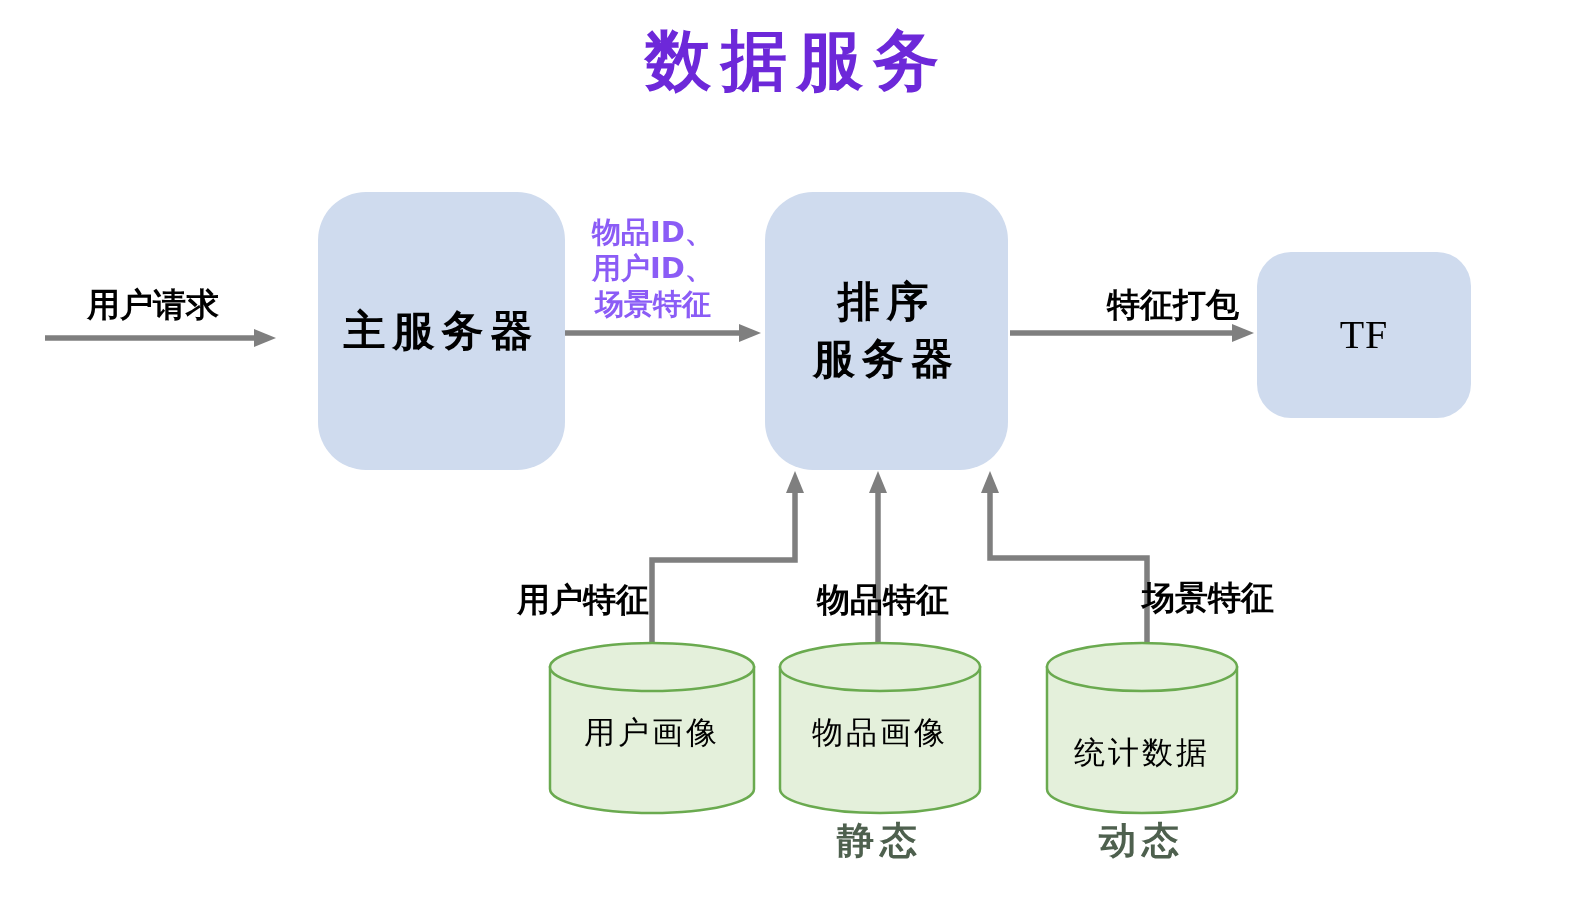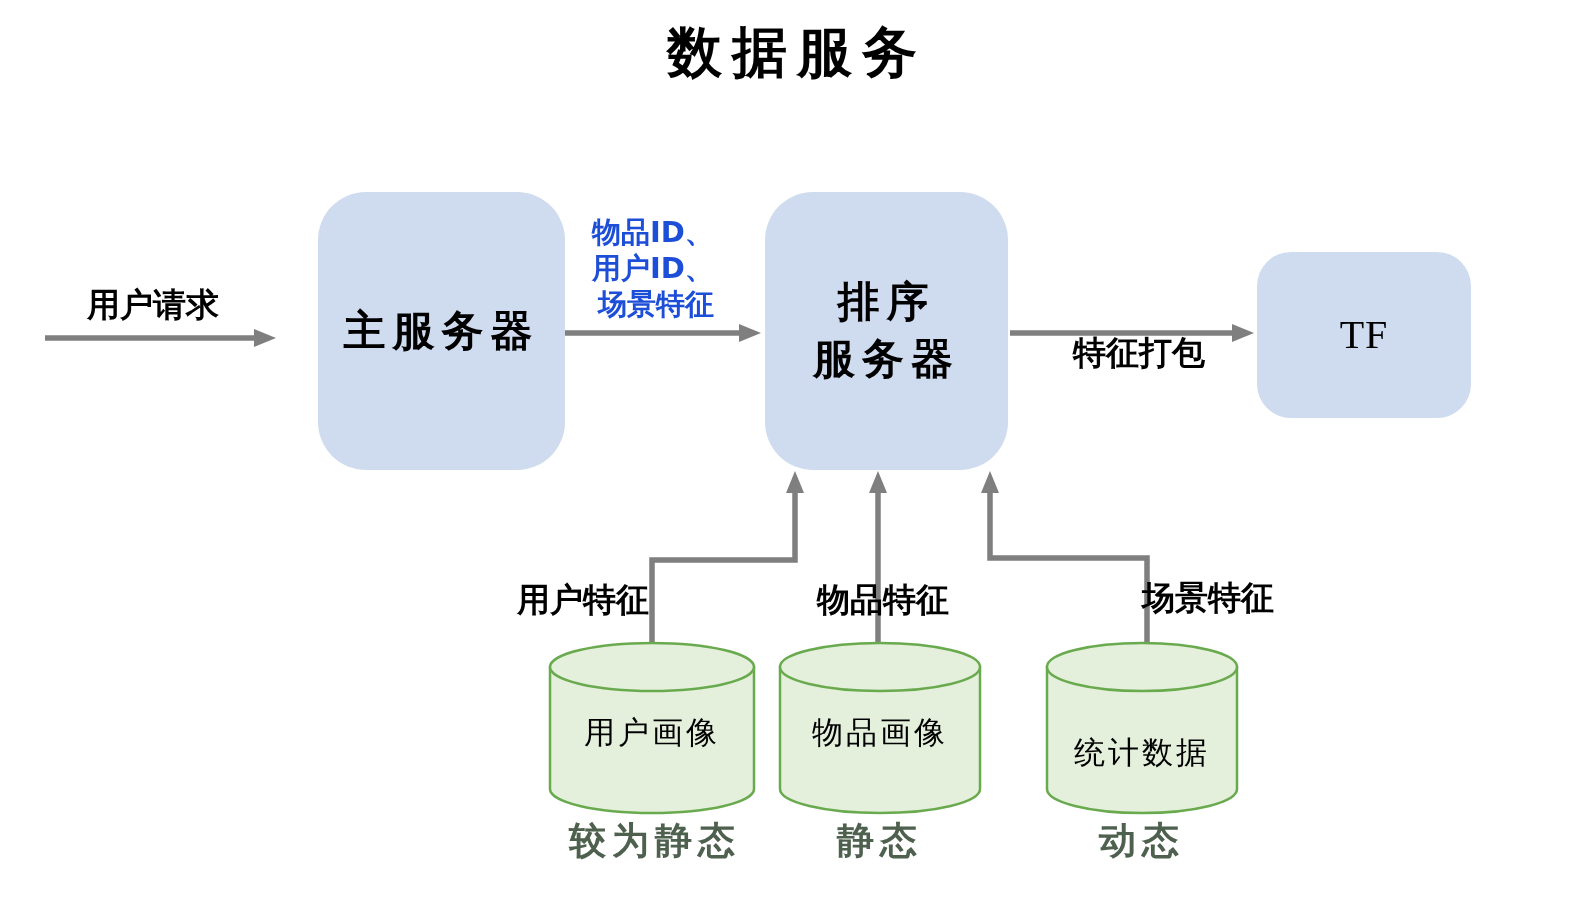--- a/index.html
+++ b/index.html
@@ -5,36 +5,36 @@
   html,body{margin:0;padding:0;background:#ffffff;}
   .canvas{
     position:relative;
     width:1596px;height:897px;
     background:#ffffff;
     font-family:"DejaVu Sans",sans-serif;
     overflow:hidden;
   }
   .title{
     position:absolute;left:797px;top:16px;transform:translateX(-50%);
-    font-size:55px;font-weight:800;color:#000000;letter-spacing:10px;white-space:nowrap;
+    font-size:66px;font-weight:800;color:#6d28d9;letter-spacing:10px;white-space:nowrap;
   }
   .layer{position:absolute;left:0;top:0;width:1596px;height:897px;}
   .conn{stroke:#7f7f7f;stroke-width:5.5;fill:none;stroke-linejoin:miter;}
   .node{
     position:absolute;background:#cfdbee;border-radius:48px;
     display:flex;align-items:center;justify-content:center;
     text-align:center;color:#000;
   }
   .node-label{font-size:42px;font-weight:700;letter-spacing:7px;line-height:1.35;white-space:nowrap;}
   .tf-label{font-family:"Liberation Serif",serif;font-size:40px;font-weight:400;letter-spacing:1px;line-height:1.3;}
   .edge-label{
     position:absolute;transform:translateX(-50%);
     font-size:33px;font-weight:700;color:#000;white-space:nowrap;
   }
-  .edge-label-left{position:absolute;font-size:29px;font-weight:700;color:#1d4ed8;line-height:36px;text-align:right;white-space:nowrap;}
+  .edge-label-left{position:absolute;font-size:29px;font-weight:700;color:#8b5cf6;line-height:36px;text-align:center;white-space:nowrap;}
   .db-label{
     position:absolute;transform:translateX(-50%);
     font-size:31px;font-weight:400;color:#000;letter-spacing:3px;white-space:nowrap;
   }
   .state-label{
     position:absolute;transform:translateX(-50%);
     font-size:37px;font-weight:600;color:#4e604e;letter-spacing:6px;white-space:nowrap;
   }
 </style>
 </head>
@@ -91,27 +91,26 @@
   </div>
 
   <div class="edge-label" style="left:153px;top:283px;">用户请求</div>
 
   <div class="edge-label-left" style="left:592px;top:214px;">
     <div>物品ID、</div>
     <div>用户ID、</div>
     <div>场景特征</div>
   </div>
 
-  <div class="edge-label" style="left:1139px;top:283px;margin-top:48px;">特征打包</div>
+  <div class="edge-label" style="left:1173px;top:283px;">特征打包</div>
 
   <div class="edge-label" style="left:583px;top:578px;">用户特征</div>
   <div class="edge-label" style="left:883px;top:578px;">物品特征</div>
   <div class="edge-label" style="left:1208px;top:576px;">场景特征</div>
 
   <div class="db-label" style="left:652px;top:712px;">用户画像</div>
   <div class="db-label" style="left:880px;top:712px;">物品画像</div>
   <div class="db-label" style="left:1142px;top:712px;margin-top:20px;">统计数据</div>
 
-  <div class="state-label" style="left:655px;top:816px;">较为静态</div>
   <div class="state-label" style="left:880px;top:816px;">静态</div>
   <div class="state-label" style="left:1142px;top:816px;">动态</div>
 
 </div>
 
 </body></html>

